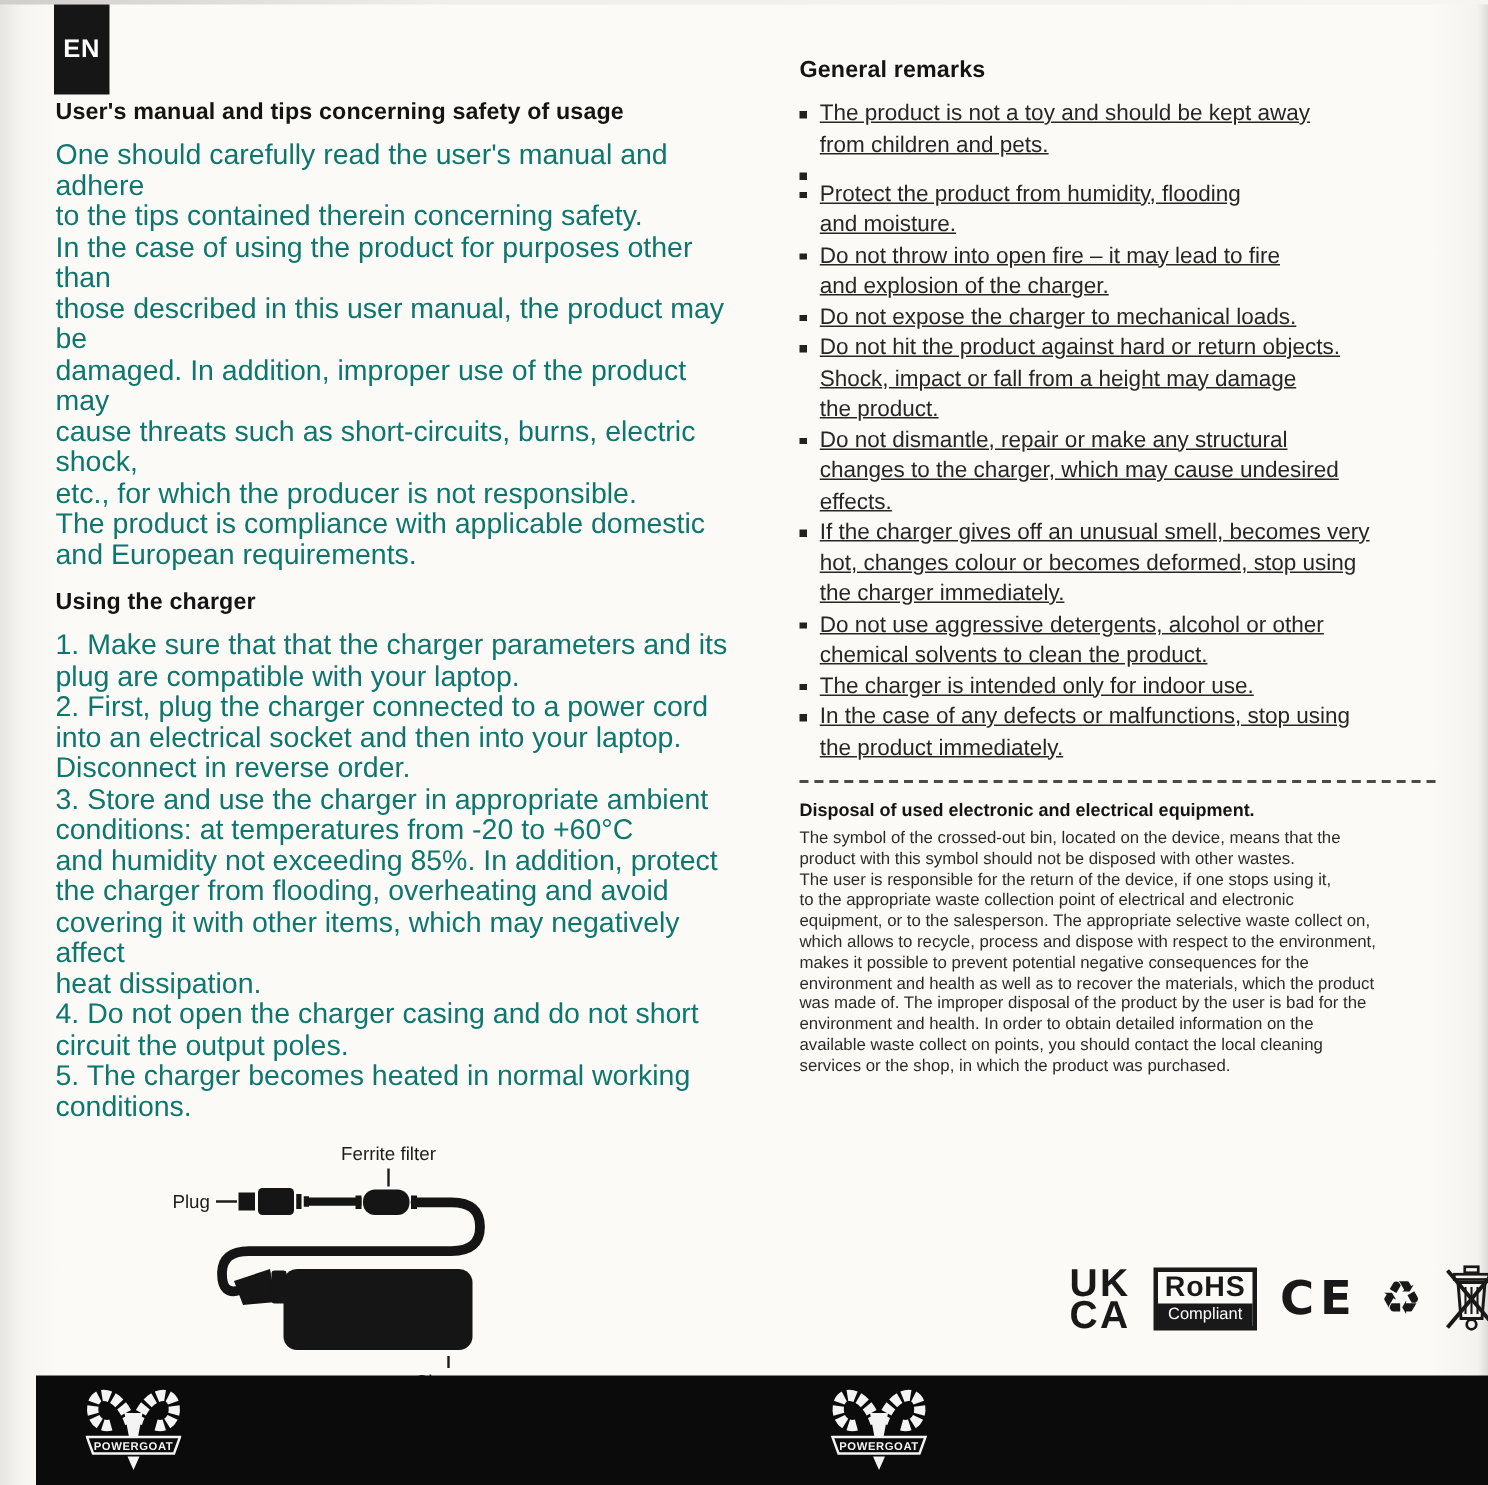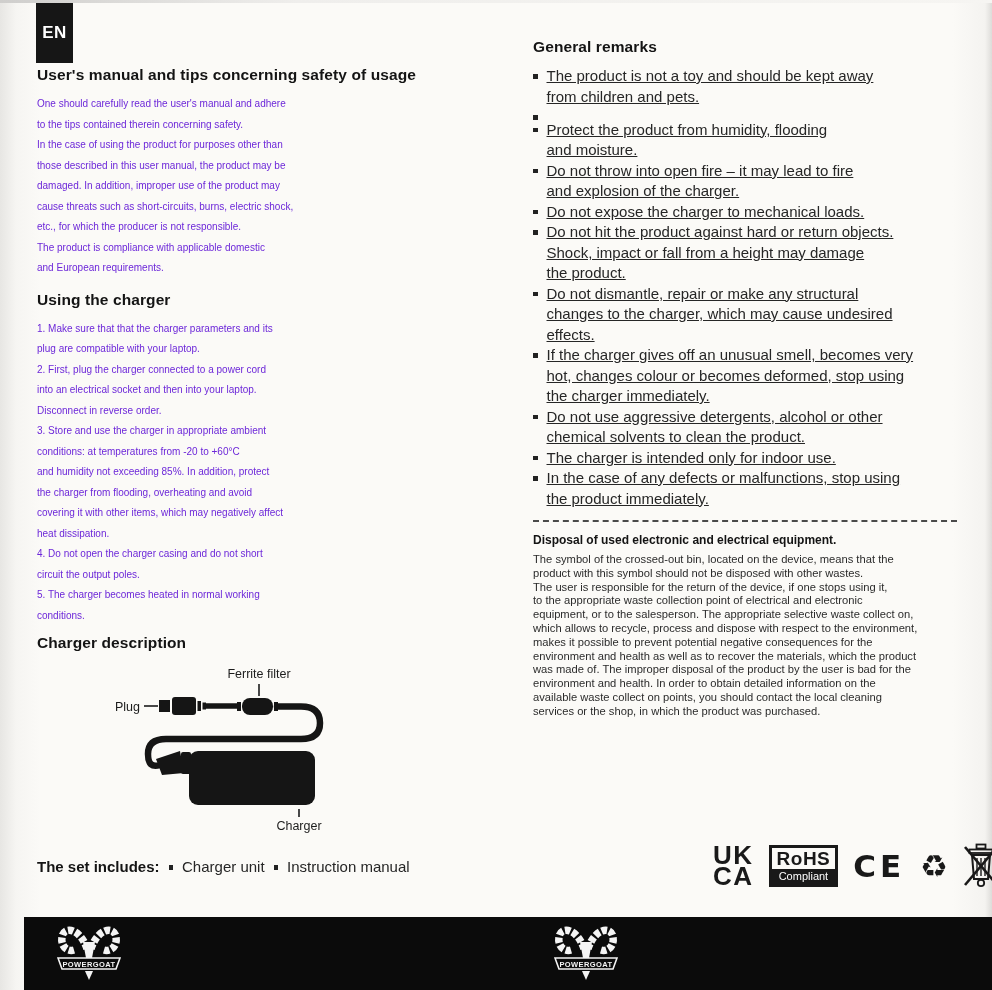--- a/index.html
+++ b/index.html
@@ -18,21 +18,21 @@
   .lang-badge{
     position:absolute;left:36px;top:3px;width:37px;height:60px;
     background:#161616;color:#fff;display:flex;align-items:center;justify-content:center;
     font-size:17px;font-weight:bold;letter-spacing:.5px;
   }
   
   .col-left{position:absolute;left:37px;top:66px;width:458px;}
   .col-right{position:absolute;left:533px;top:38px;width:452px;}
   h1,h2{font-size:15.5px;font-weight:bold;color:#141414;margin:0 0 10px 0;letter-spacing:.1px;}
   h2.mid{margin-top:0;}
-  .body-text{font-size:10px;line-height:20.5px;white-space:pre-line;margin:0 0 12px 0;color:#6d28d9;}
+  .body-text{font-size:19px;line-height:20.5px;white-space:pre-line;margin:0 0 12px 0;color:#0f766e;}
   .body-text.using{margin-bottom:8px;}
   
   ul.remarks{list-style:none;margin:0;padding:0;}
   ul.remarks li{display:flex;gap:9px;font-size:15px;line-height:20.5px;color:#262626;}
   .sq{flex:0 0 auto;width:4.5px;height:4.5px;background:#222;margin-top:8px;}
   .li-text{white-space:pre-line;text-decoration:underline;}
   
   .dash-rule{border:none;border-top:2px dashed #4a4a4a;margin:11px 0 11px 0;width:424px;}
   h3.disposal{font-size:12px;font-weight:bold;color:#141414;margin:0 0 6px 0;}
   .fine-print{font-size:11.2px;line-height:13.8px;white-space:pre-line;color:#2b2b2b;margin:0;}
@@ -88,21 +88,20 @@
 conditions: at temperatures from -20 to +60°C
 and humidity not exceeding 85%. In addition, protect
 the charger from flooding, overheating and avoid
 covering it with other items, which may negatively affect
 heat dissipation.
 4. Do not open the charger casing and do not short
 circuit the output poles.
 5. The charger becomes heated in normal working
 conditions.</p>
 
-  <h2>Charger description</h2>
 
   <div class="diagram">
     <svg width="430" height="180" viewBox="0 0 430 180">
 
       <text x="222" y="16" font-size="12.5" fill="#1c1c1c" text-anchor="middle">Ferrite filter</text>
       <line x1="222" y1="22" x2="222" y2="34" stroke="#1c1c1c" stroke-width="1.6"></line>
 
       <text x="103" y="48.5" font-size="12.5" fill="#1c1c1c" text-anchor="end">Plug</text>
       <line x1="107" y1="44" x2="121" y2="44" stroke="#1c1c1c" stroke-width="1.6"></line>
 

